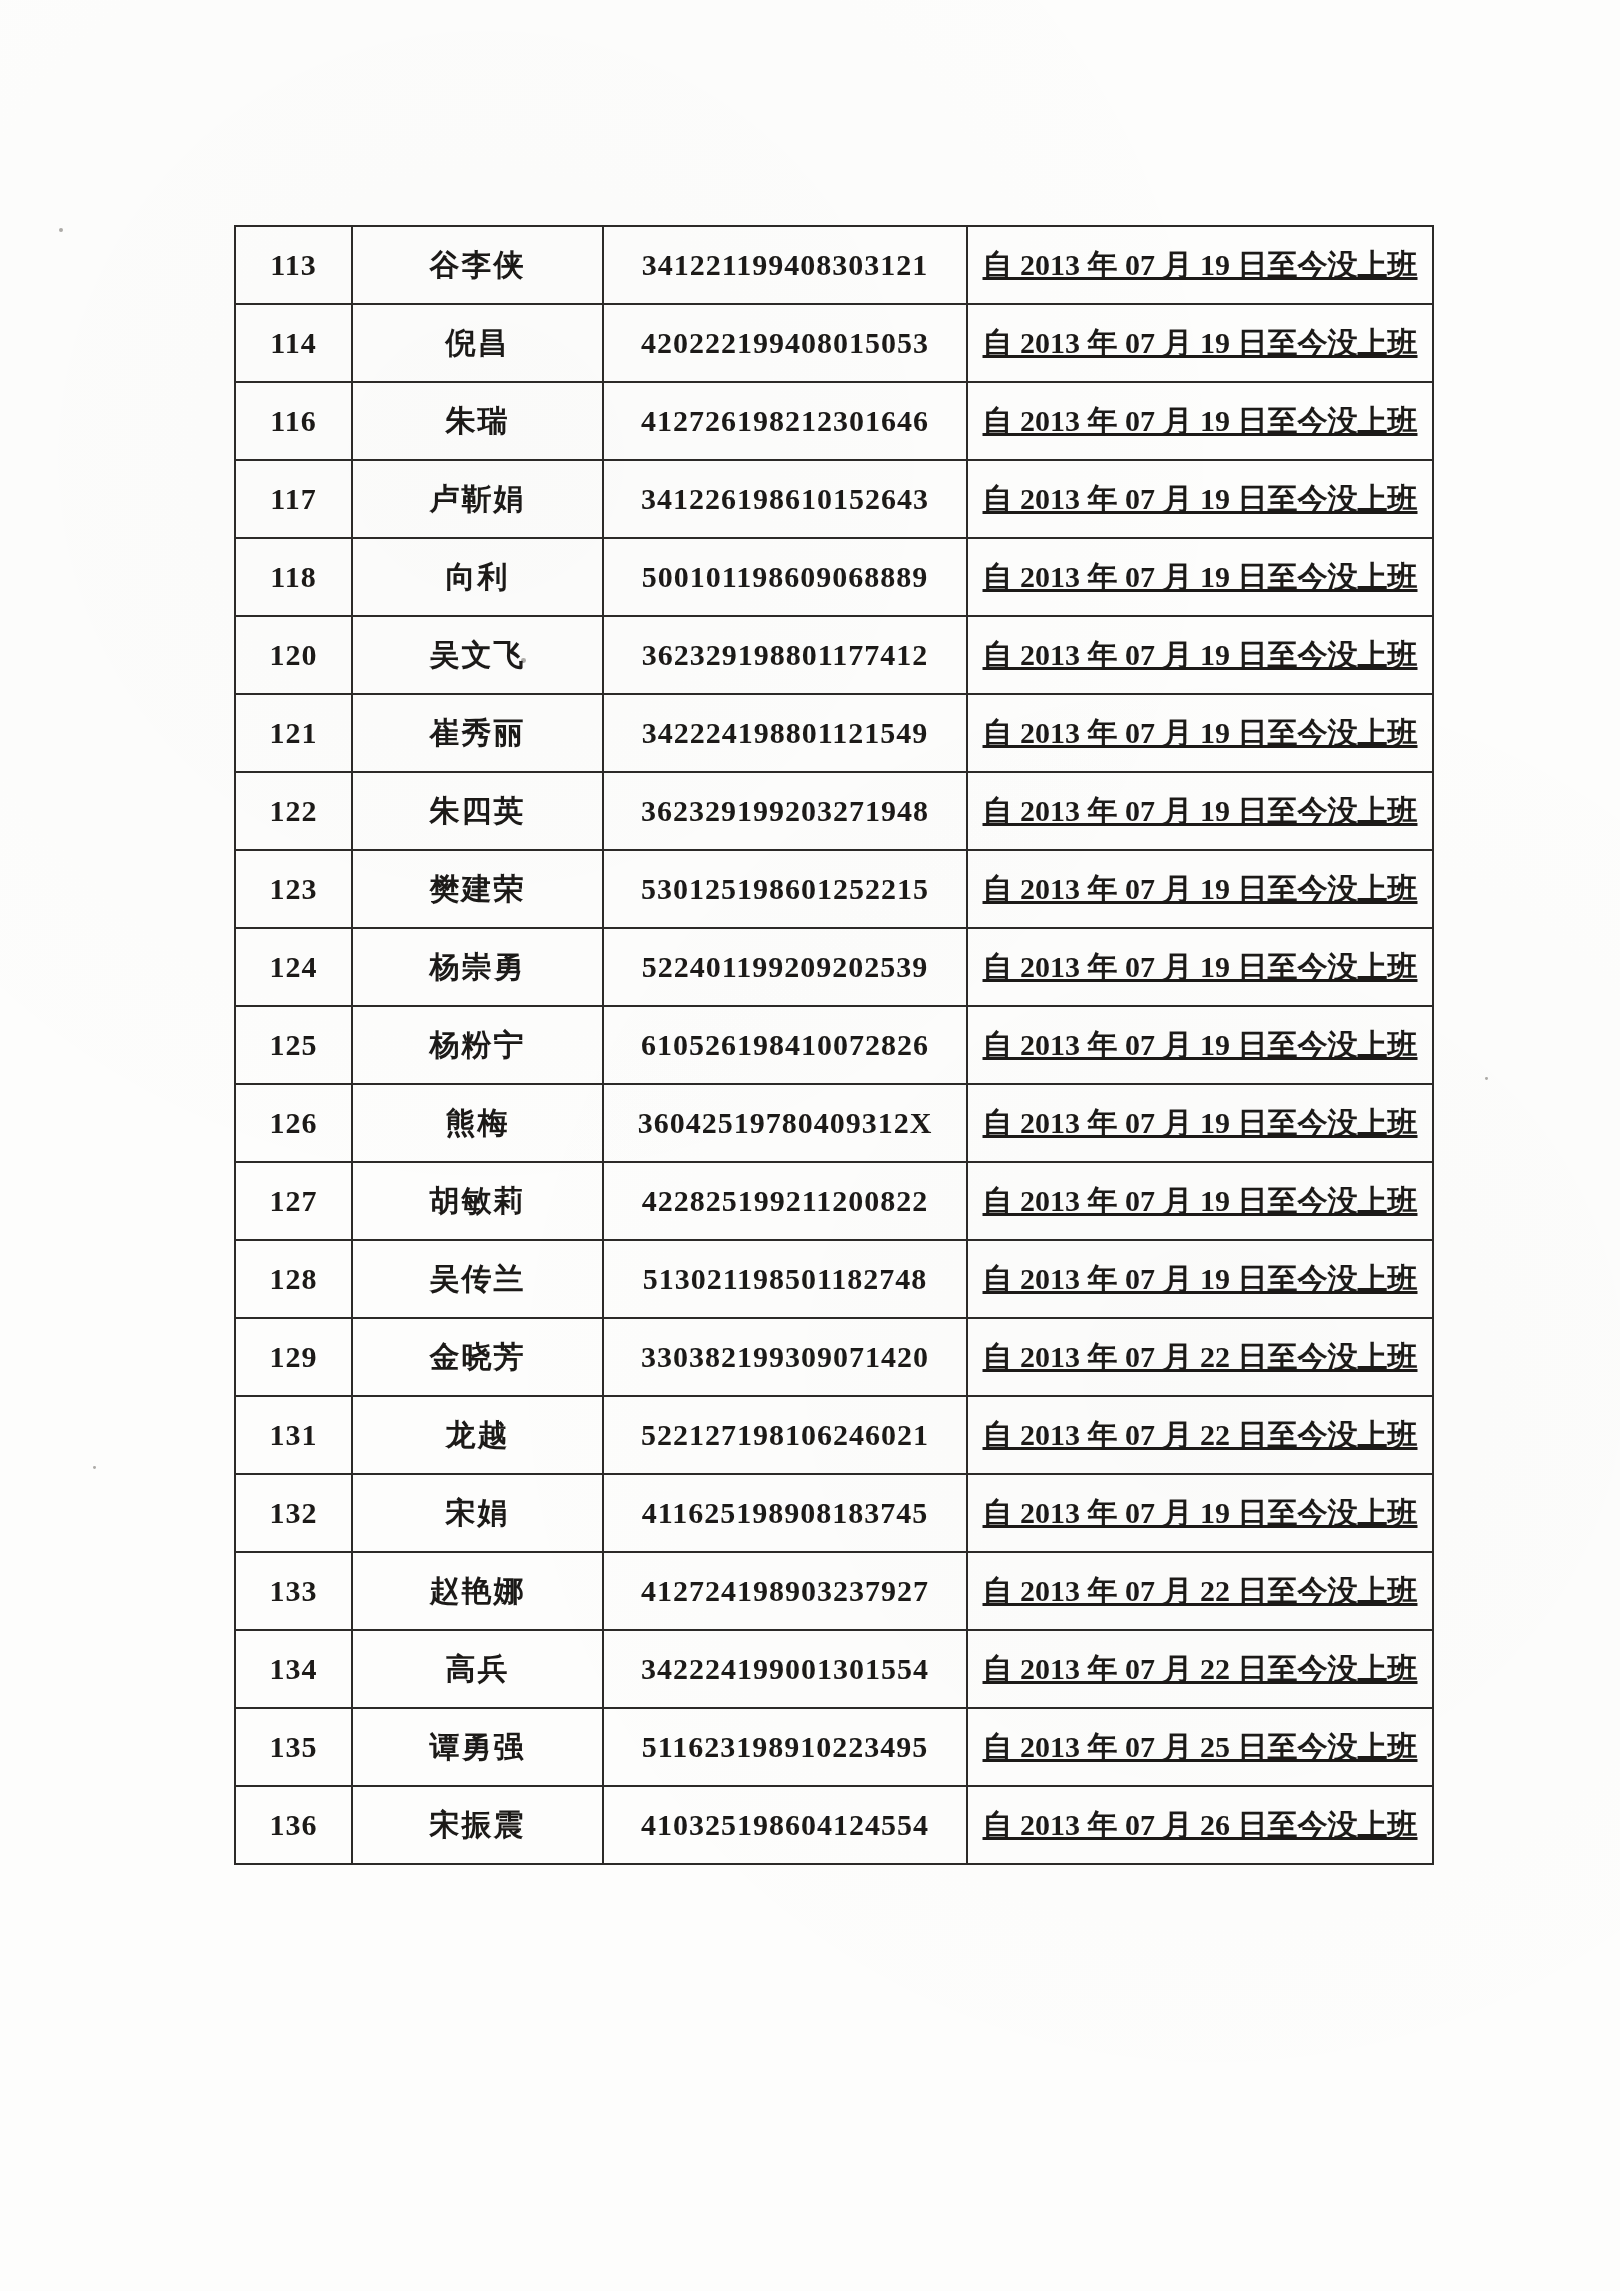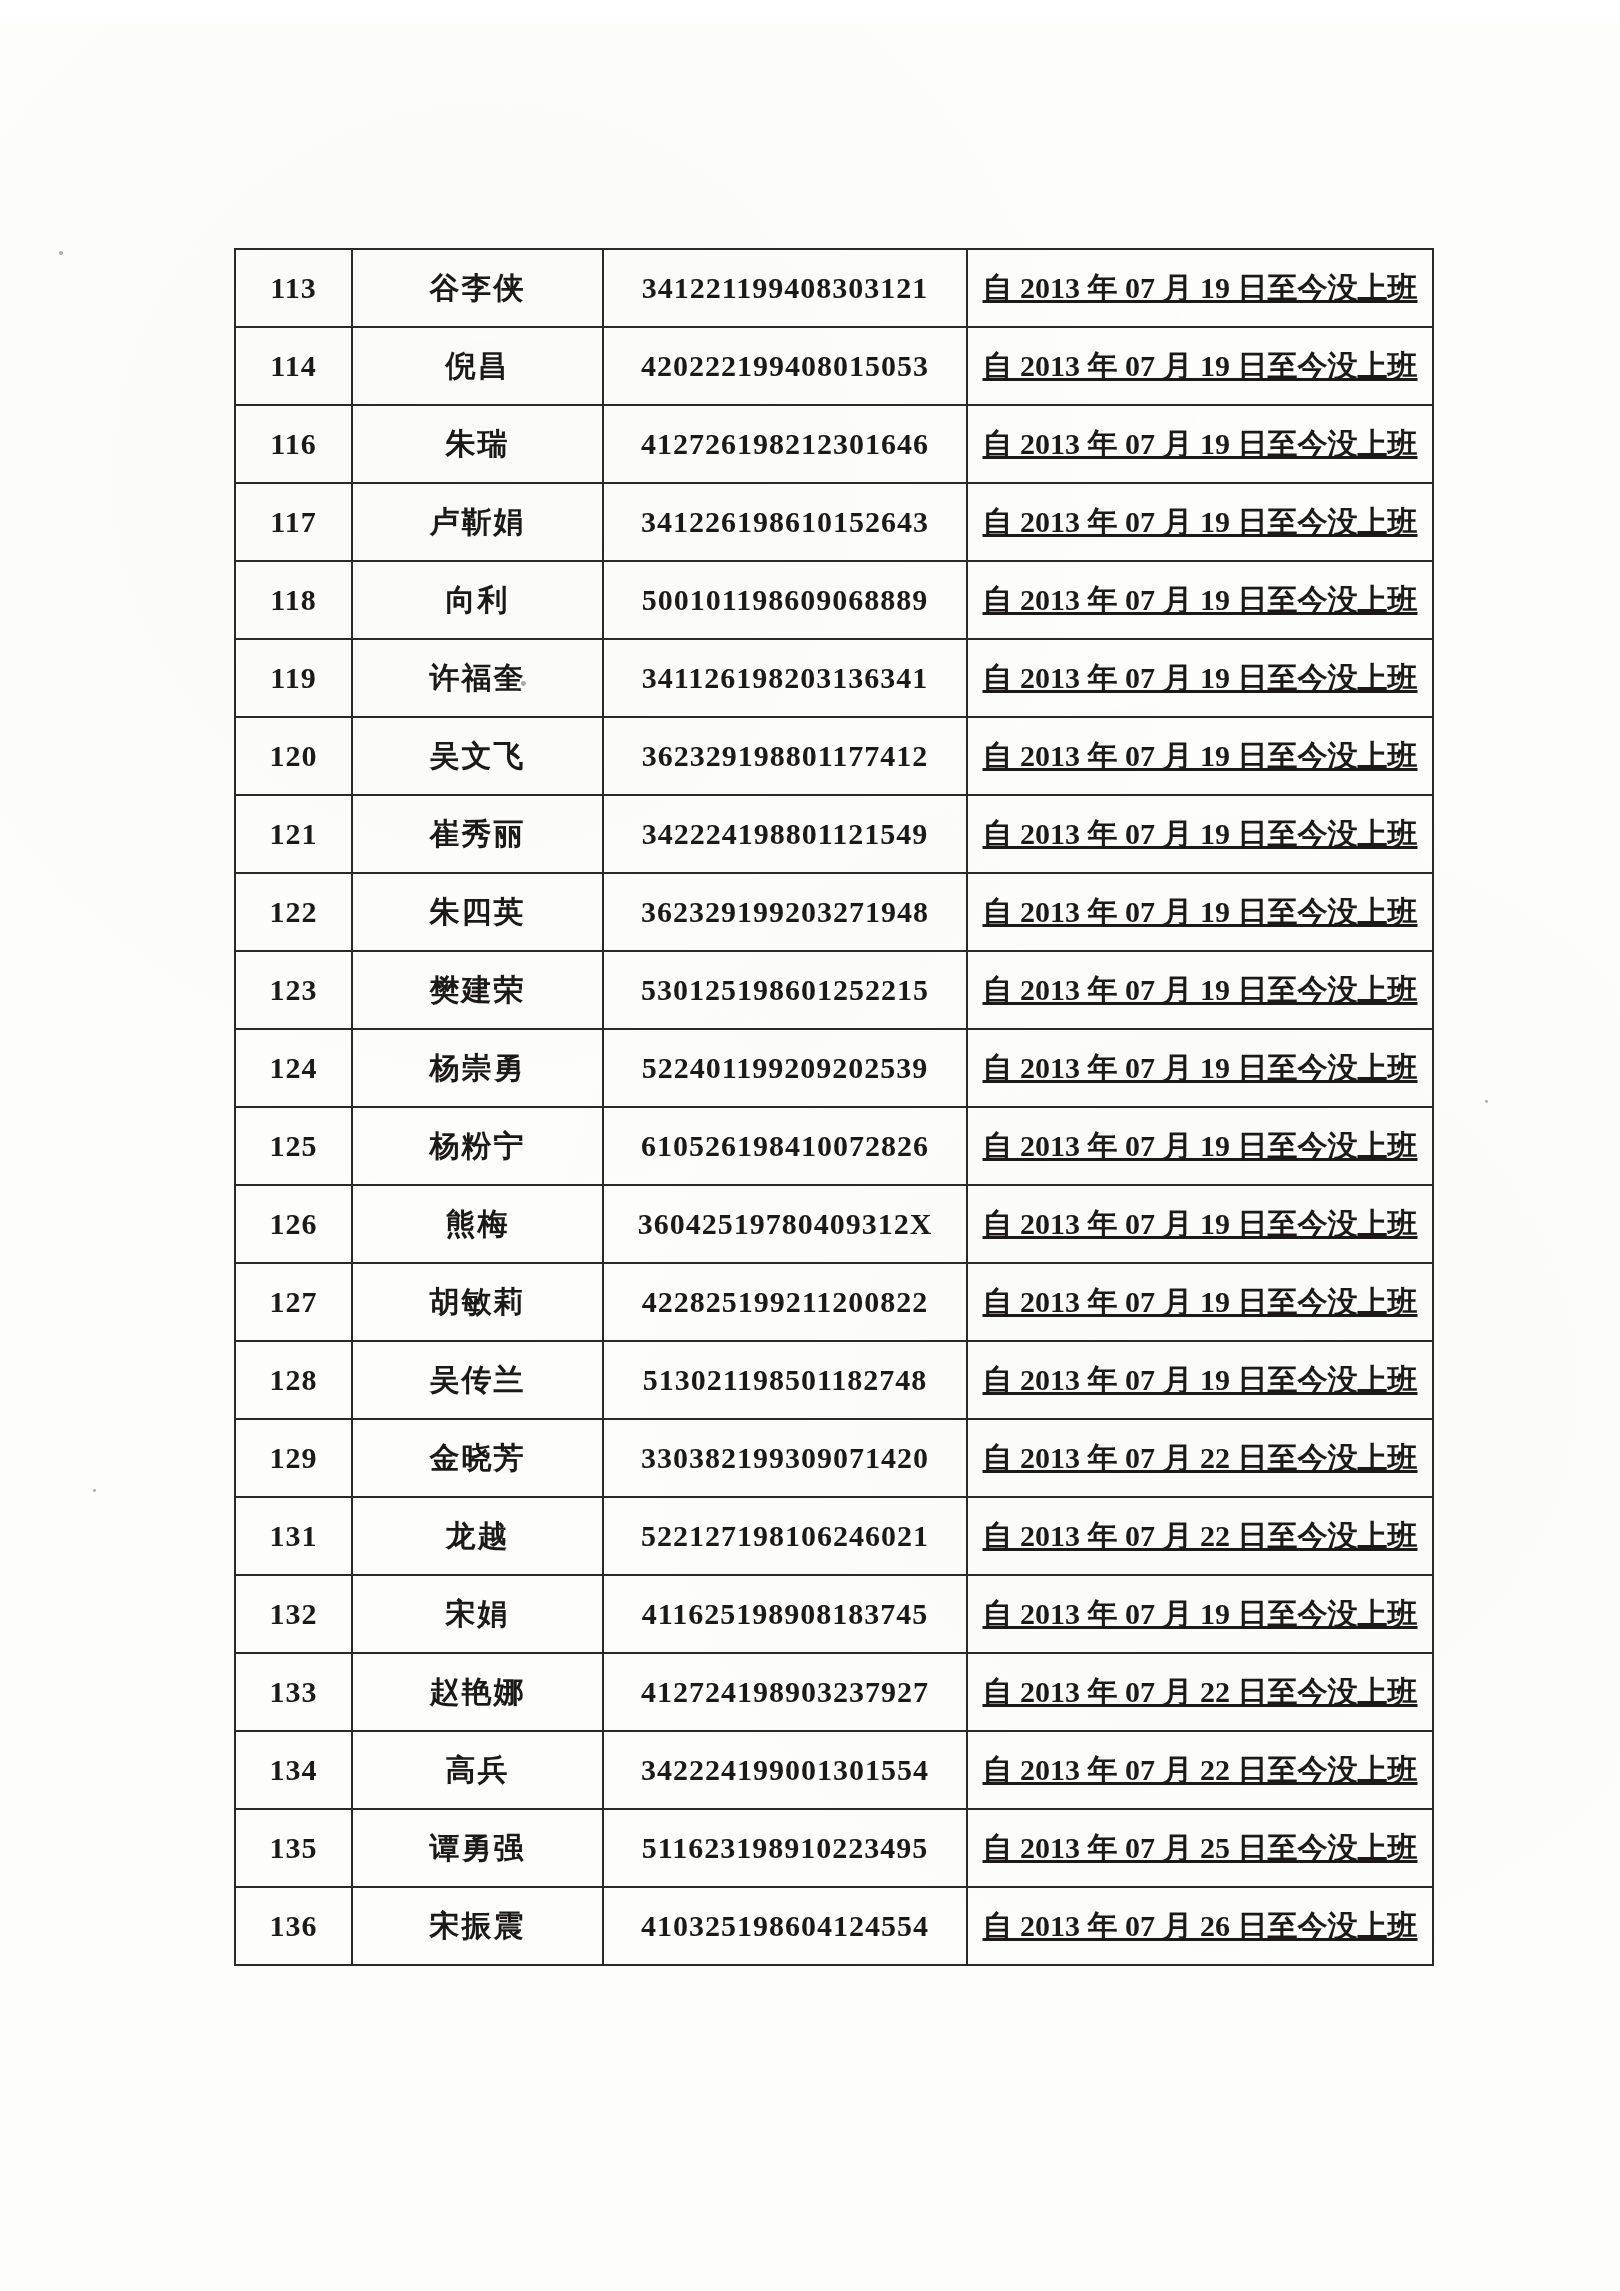--- a/index.html
+++ b/index.html
@@ -15,21 +15,20 @@
     font-family: "Liberation Serif", "DejaVu Serif", serif;
     color: #1c1a18;
   }
   .page {
     position: absolute;
     inset: 0;
     background:
       radial-gradient(circle at 30% 20%, rgba(0,0,0,0.012), transparent 40%),
       radial-gradient(circle at 75% 60%, rgba(0,0,0,0.012), transparent 45%),
       #fdfdfc;
-    margin-top: 23px;
   }
   table.roster {
     position: absolute;
     left: 234px;
     top: 225px;
     width: 1197px;
     border-collapse: collapse;
     table-layout: fixed;
     border: 2.9px solid #2c2a28;
   }
@@ -101,26 +100,20 @@
           <td class="c-id">341226198610152643</td>
           <td class="c-status">自 2013 年 07 月 19 日至今没上班</td>
         </tr>
         <tr>
           <td class="c-no">118</td>
           <td class="c-name">向利</td>
           <td class="c-id">500101198609068889</td>
           <td class="c-status">自 2013 年 07 月 19 日至今没上班</td>
         </tr>
         <tr>
-          <td class="c-no">119</td>
-          <td class="c-name">许福奎</td>
-          <td class="c-id">341126198203136341</td>
-          <td class="c-status">自 2013 年 07 月 19 日至今没上班</td>
-        </tr>
-        <tr>
           <td class="c-no">120</td>
           <td class="c-name">吴文飞</td>
           <td class="c-id">362329198801177412</td>
           <td class="c-status">自 2013 年 07 月 19 日至今没上班</td>
         </tr>
         <tr>
           <td class="c-no">121</td>
           <td class="c-name">崔秀丽</td>
           <td class="c-id">342224198801121549</td>
           <td class="c-status">自 2013 年 07 月 19 日至今没上班</td>

